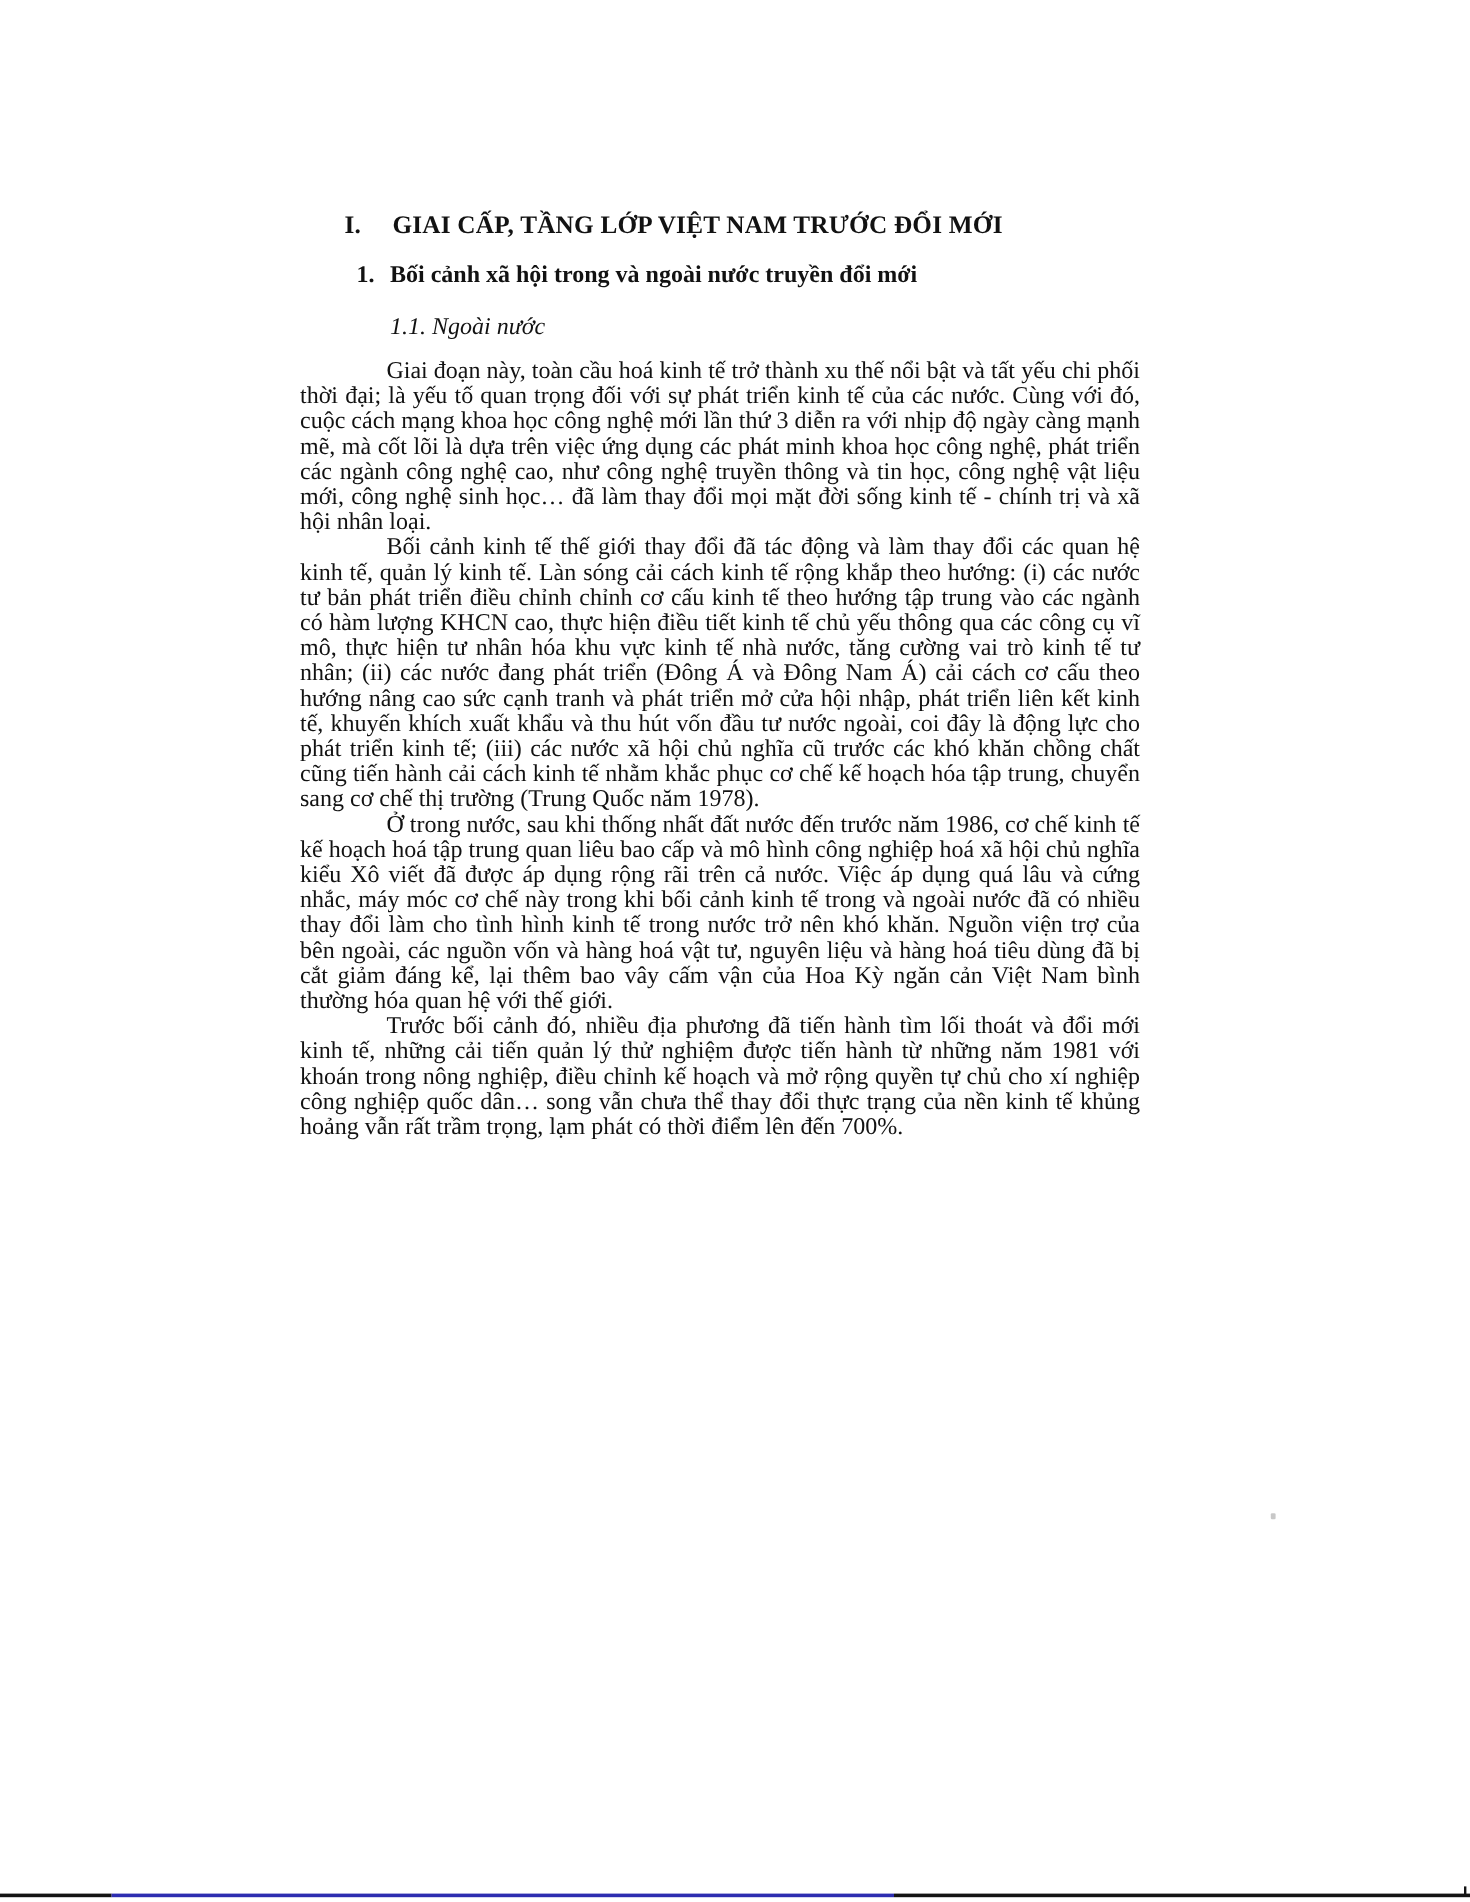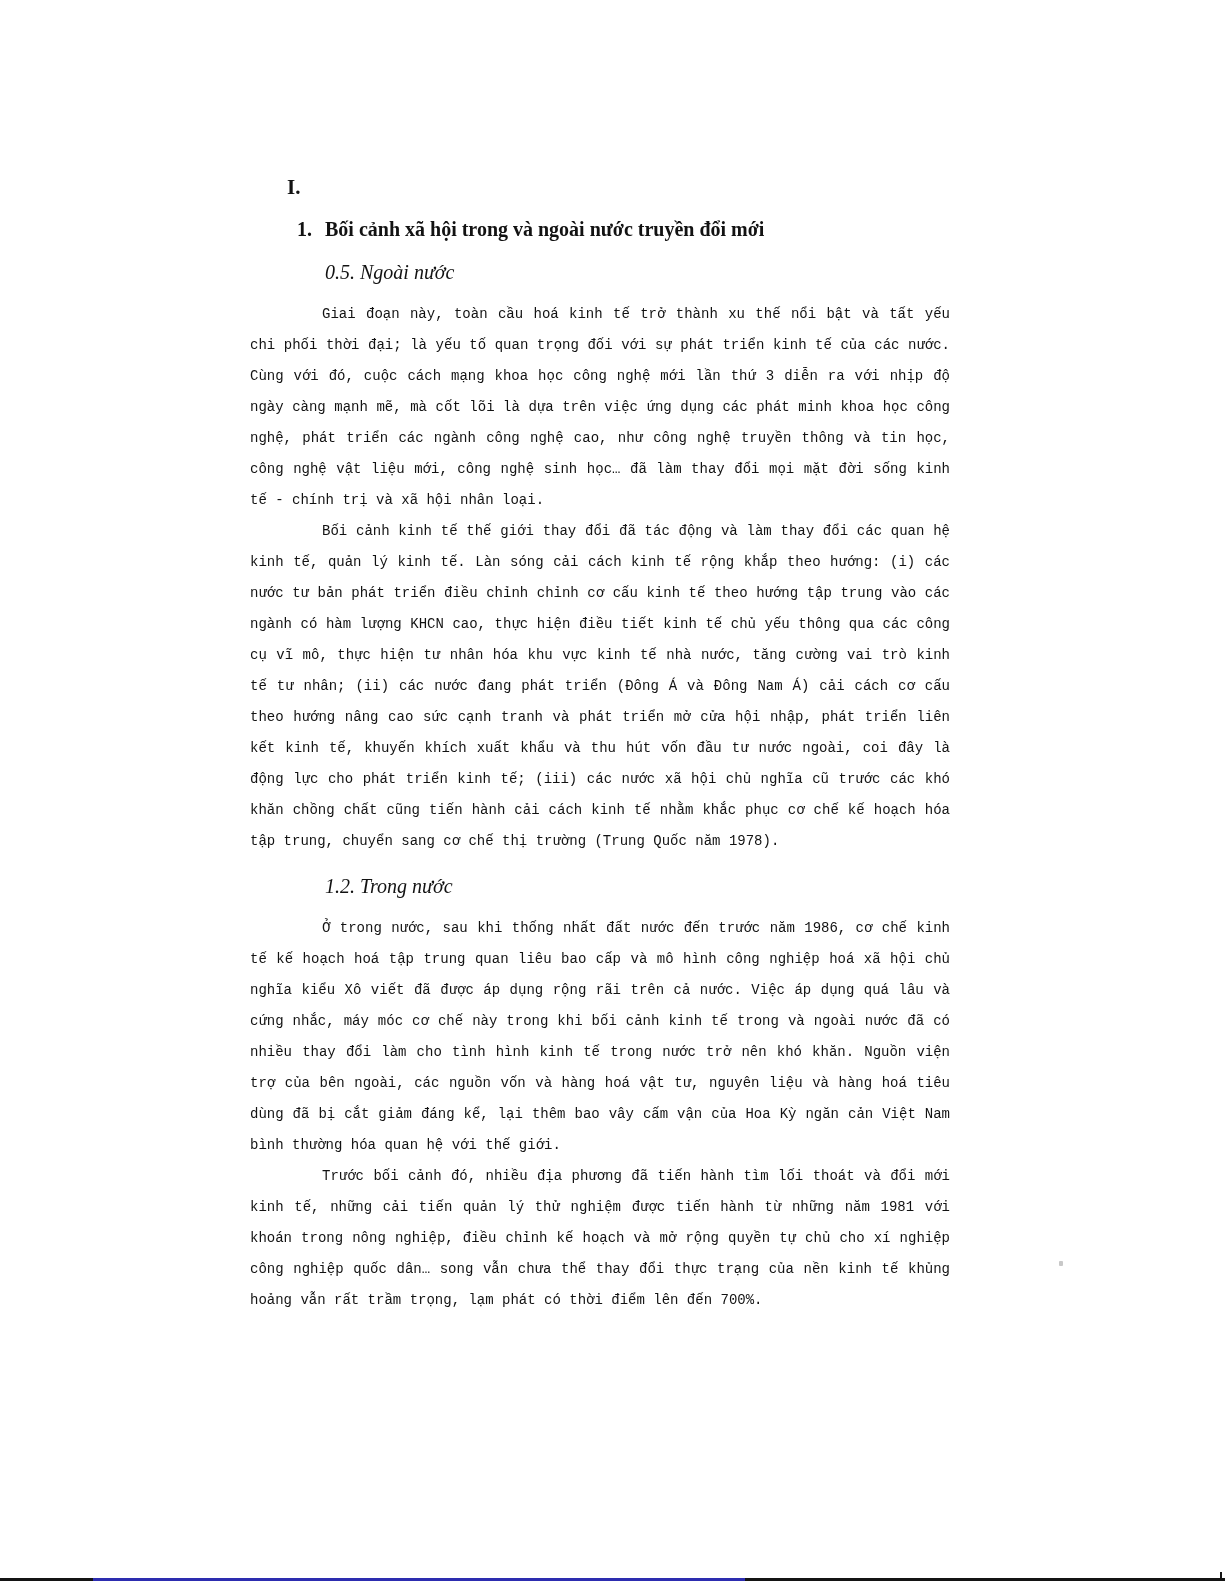--- a/index.html
+++ b/index.html
@@ -49,25 +49,24 @@
   }
   h3.doc-h3 {
     margin: 16px 0 13px 75px;
     font-size: 20px;
     line-height: 27px;
     font-weight: normal;
     font-style: italic;
   }
   p.body-par {
     margin: 0;
-    font-size: 14px;
-    line-height: 31px;
+    font-size: 20px;
+    line-height: 21px;
     text-align: justify;
     text-indent: 72px;
-    font-family: Liberation Mono, monospace;
   }
   .bottom-rule {
     position: absolute;
     left: 0;
     top: 1578px;
     width: 1225px;
     height: 3px;
     font-size: 0;
     line-height: 0;
   }
@@ -99,33 +98,33 @@
 </style>
 </head>
 <body style="color: rgb(18, 18, 18);">
 
 <div class="page">
 
   <div class="content">
 
     <h1 class="doc-h1">
       <span class="h-num">I.</span>
+      <span class="h-text">GIAI CẤP, TẦNG LỚP VIỆT NAM TRƯỚC ĐỔI MỚI</span>
     </h1>
 
     <h2 class="doc-h2">
       <span class="h-num">1.</span>
       <span class="h-text">Bối cảnh xã hội trong và ngoài nước truyền đổi mới</span>
     </h2>
 
-    <h3 class="doc-h3">0.5. Ngoài nước</h3>
+    <h3 class="doc-h3">1.1. Ngoài nước</h3>
 
     <p class="body-par">Giai đoạn này, toàn cầu hoá kinh tế trở thành xu thế nổi bật và tất yếu chi phối thời đại; là yếu tố quan trọng đối với sự phát triển kinh tế của các nước. Cùng với đó, cuộc cách mạng khoa học công nghệ mới lần thứ 3 diễn ra với nhịp độ ngày càng mạnh mẽ, mà cốt lõi là dựa trên việc ứng dụng các phát minh khoa học công nghệ, phát triển các ngành công nghệ cao, như công nghệ truyền thông và tin học, công nghệ vật liệu mới, công nghệ sinh học… đã làm thay đổi mọi mặt đời sống kinh tế - chính trị và xã hội nhân loại.</p>
     <p class="body-par">Bối cảnh kinh tế thế giới thay đổi đã tác động và làm thay đổi các quan hệ kinh tế, quản lý kinh tế. Làn sóng cải cách kinh tế rộng khắp theo hướng: (i) các nước tư bản phát triển điều chỉnh chỉnh cơ cấu kinh tế theo hướng tập trung vào các ngành có hàm lượng KHCN cao, thực hiện điều tiết kinh tế chủ yếu thông qua các công cụ vĩ mô, thực hiện tư nhân hóa khu vực kinh tế nhà nước, tăng cường vai trò kinh tế tư nhân; (ii) các nước đang phát triển (Đông Á và Đông Nam Á) cải cách cơ cấu theo hướng nâng cao sức cạnh tranh và phát triển mở cửa hội nhập, phát triển liên kết kinh tế, khuyến khích xuất khẩu và thu hút vốn đầu tư nước ngoài, coi đây là động lực cho phát triển kinh tế; (iii) các nước xã hội chủ nghĩa cũ trước các khó khăn chồng chất cũng tiến hành cải cách kinh tế nhằm khắc phục cơ chế kế hoạch hóa tập trung, chuyển sang cơ chế thị trường (Trung Quốc năm 1978).</p>
 
-    <h3 class="doc-h3">1.2. Trong nước</h3>
 
     <p class="body-par">Ở trong nước, sau khi thống nhất đất nước đến trước năm 1986, cơ chế kinh tế kế hoạch hoá tập trung quan liêu bao cấp và mô hình công nghiệp hoá xã hội chủ nghĩa kiểu Xô viết đã được áp dụng rộng rãi trên cả nước. Việc áp dụng quá lâu và cứng nhắc, máy móc cơ chế này trong khi bối cảnh kinh tế trong và ngoài nước đã có nhiều thay đổi làm cho tình hình kinh tế trong nước trở nên khó khăn. Nguồn viện trợ của bên ngoài, các nguồn vốn và hàng hoá vật tư, nguyên liệu và hàng hoá tiêu dùng đã bị cắt giảm đáng kể, lại thêm bao vây cấm vận của Hoa Kỳ ngăn cản Việt Nam bình thường hóa quan hệ với thế giới.</p>
     <p class="body-par">Trước bối cảnh đó, nhiều địa phương đã tiến hành tìm lối thoát và đổi mới kinh tế, những cải tiến quản lý thử nghiệm được tiến hành từ những năm 1981 với khoán trong nông nghiệp, điều chỉnh kế hoạch và mở rộng quyền tự chủ cho xí nghiệp công nghiệp quốc dân… song vẫn chưa thể thay đổi thực trạng của nền kinh tế khủng hoảng vẫn rất trầm trọng, lạm phát có thời điểm lên đến 700%.</p>
 
   </div>
 
   <span class="artifact-dot"></span>
 
   <div class="bottom-rule">
     <span class="seg seg-left" style="background: rgb(20, 20, 20);"></span><span class="seg seg-mid" style="background: rgb(45, 45, 176);"></span><span class="seg seg-right" style="background: rgb(20, 20, 20);"></span>

